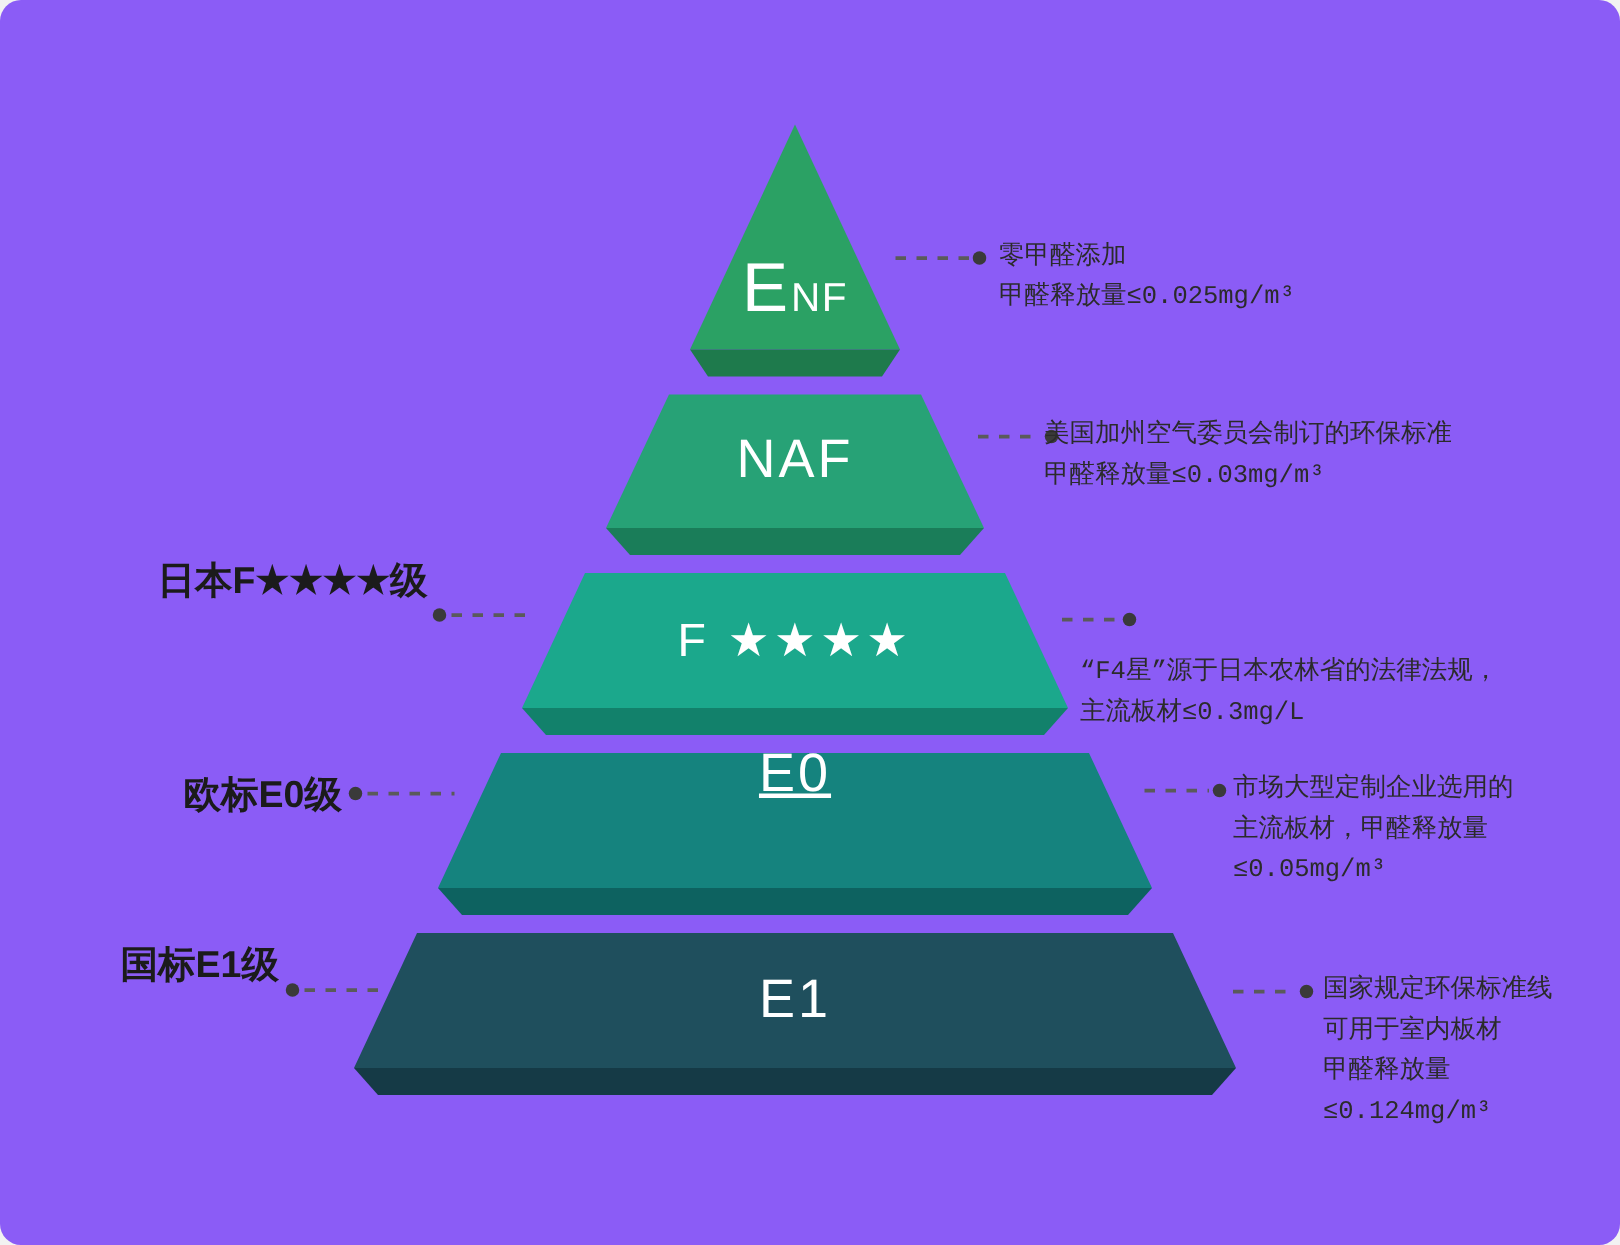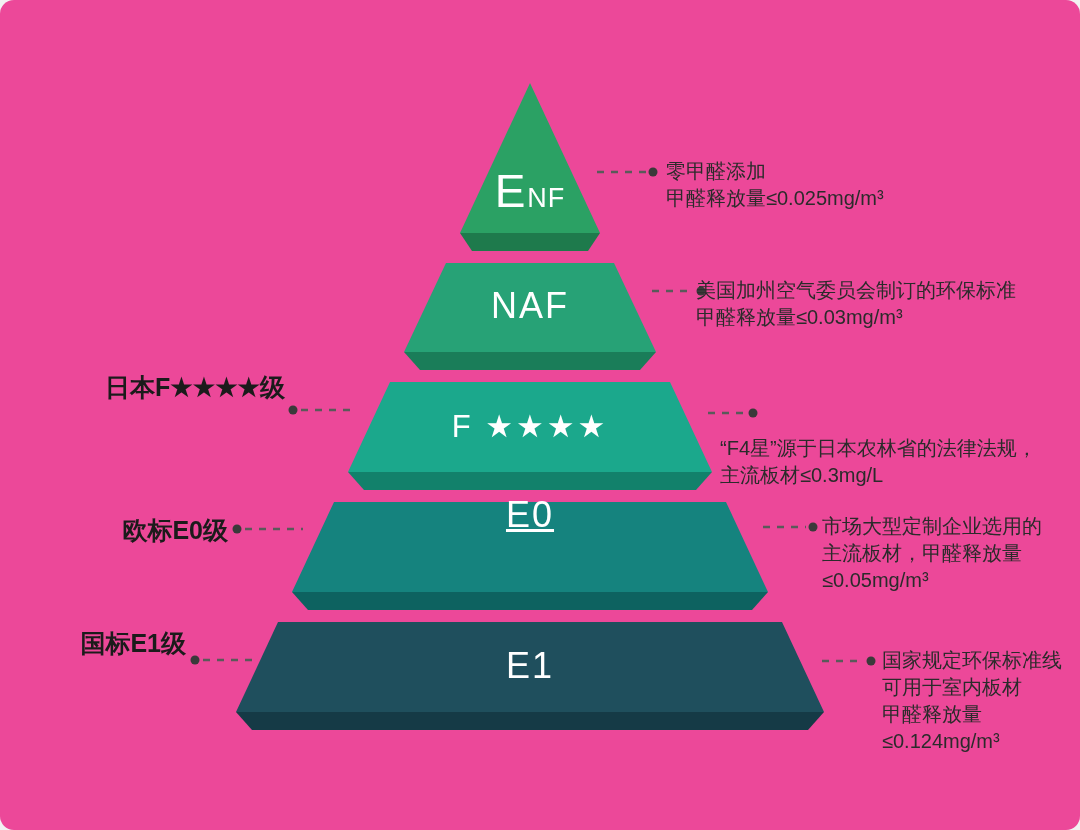--- a/index.html
+++ b/index.html
@@ -1,19 +1,19 @@
 <!DOCTYPE html>
 <html><head>
 <meta charset="utf-8">
 <style>
   html,body{margin:0;padding:0;background:#f2f2f2;}
   .stage{
     position:relative;
     width:1080px;height:830px;
-    background:#ec4899;
+    background:#8b5cf6;
     border-radius:14px;
     overflow:hidden;
     font-family:"Liberation Sans", sans-serif;
   }
   svg.layer{position:absolute;left:0;top:0;width:1080px;height:830px;}
 
   .tier-label{
     position:absolute;
     left:530px;
     transform:translateX(-50%);
@@ -34,25 +34,26 @@
     position:absolute;
     text-align:right;
     font-size:25px;
     font-weight:700;
     color:#1b1b1b;
     white-space:nowrap;
     line-height:1.2;
   }
   .annot{
     position:absolute;
-    font-size:20px;
+    font-size:17px;
     font-weight:500;
     color:#2b2b2b;
     line-height:27px;
     white-space:nowrap;
+    font-family:Liberation Mono, monospace;
   }
 </style>
 </head>
 <body>
 
 <div class="stage">
 
   <svg class="layer" viewBox="0 0 1080 830">
 
     <polygon points="530,83 600,233 460,233" fill="#2ba164"></polygon>

